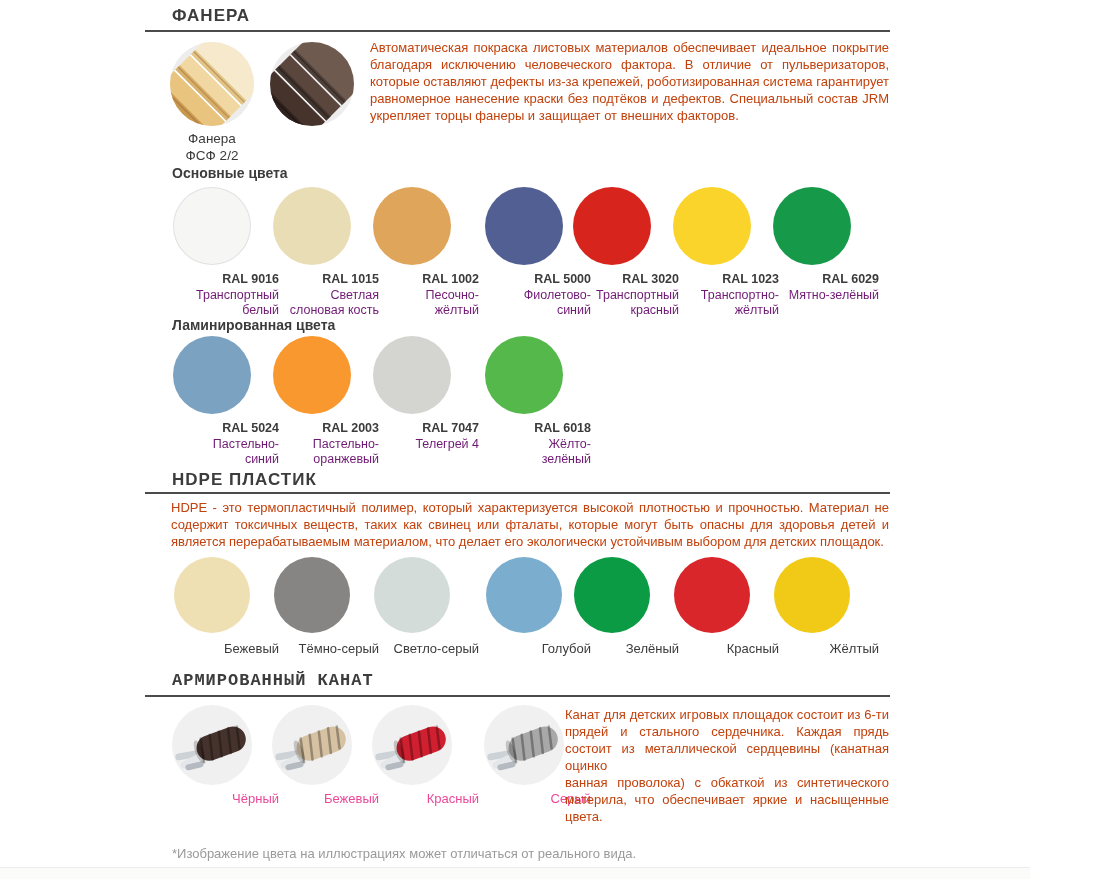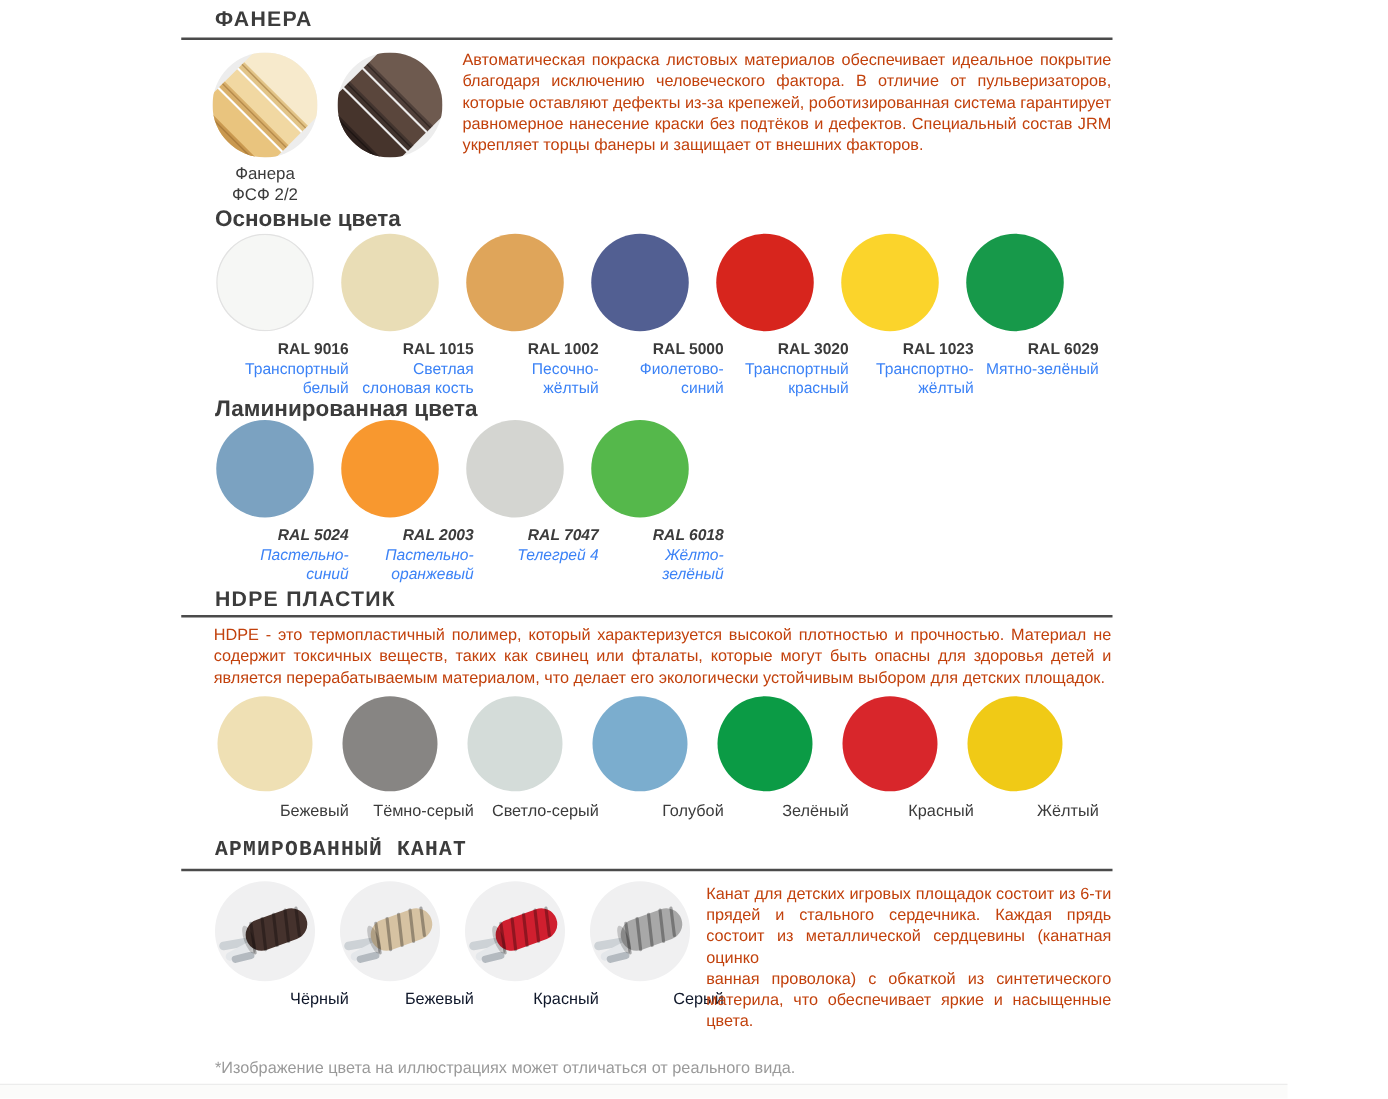--- a/index.html
+++ b/index.html
@@ -9,39 +9,39 @@
   }
   .sec-title {
     position:absolute; left:172px; font-size:17px; font-weight:bold;
     color:#3c3c3c; letter-spacing:1px; white-space:nowrap;
   }
   .rule { position:absolute; left:145px; width:745px; height:2px; background:#4b4b4b; }
   .para {
     position:absolute; font-size:13px; line-height:17px; color:#c2410c;
     text-align:justify; white-space:pre-line;
   }
-  .row-label { position:absolute; left:172px; font-size:18px; font-weight:600; color:#3c3c3c; }
+  .row-label { position:absolute; left:172px; font-size:14px; font-weight:600; color:#3c3c3c; }
   .color-row { position:absolute; left:145px; width:800px; }
   .sw-item { position:absolute; top:0; width:134px; text-align:right; }
   .sw-item:nth-child(1){left:0px;} .sw-item:nth-child(2){left:100px;}
-  .sw-item:nth-child(3){left:200px;} .sw-item:nth-child(4){left:300px;}
+  .sw-item:nth-child(3){left:200px;} .sw-item:nth-child(4){left:312px;}
   .sw-item:nth-child(5){left:400px;} .sw-item:nth-child(6){left:500px;}
   .sw-item:nth-child(7){left:600px;}
   .dot { border-radius:50%; margin:0 auto; }
   .dot-78 { width:78px; height:78px; }
   .dot-76 { width:76px; height:76px; }
   .ringed { box-shadow: inset 0 0 0 1px #e2e2e2; }
   .ral-code { margin-top:7px; font-size:12.5px; font-weight:bold; color:#3b3b3b; }
-  .ral-name { margin-top:2px; font-size:12.5px; line-height:15px; color:#3b82f6; white-space:pre-line; }
+  .ral-name { margin-top:2px; font-size:12.5px; line-height:15px; color:#701a75; white-space:pre-line; }
   .plain-name { margin-top:8px; font-size:13px; color:#3b3b3b; }
   .ply-wrap { position:absolute; left:142px; top:42px; width:300px; height:120px; }
   .ply-item { position:absolute; top:0; width:140px; text-align:center; }
   .ply-item:nth-child(1){left:0px;} .ply-item:nth-child(2){left:100px;}
   .ply-label { margin-top:4px; font-size:13.5px; line-height:17px; color:#3b3b3b; white-space:pre-line; }
-  .rope-name { margin-top:5px; font-size:13px; color:#0f172a; }
+  .rope-name { margin-top:5px; font-size:13px; color:#ec4899; }
   .note { position:absolute; left:172px; top:846px; font-size:13px; color:#9a9a9a; }
   .bottom-line { position:absolute; left:0; top:867px; width:1110px; height:1px; background:#ececec; }
   .bottom-strip { position:absolute; left:0; top:868px; width:1110px; height:11px; background:#fbfbfa; }
   svg { display:block; margin:0 auto; }
 </style>
 </head>
 <body>
 
 <div class="page">
 
@@ -138,21 +138,21 @@
     </div>
     <div class="sw-item">
       <div class="dot dot-78" style="background: rgb(23, 153, 74);"></div>
       <div class="ral-code">RAL 6029</div>
       <div class="ral-name">Мятно-зелёный</div>
     </div>
   </div>
 
   <div class="row-label" style="top:317px;">Ламинированная цвета</div>
 
-  <div class="color-row" style="top:336px; height:130px;font-style:italic;">
+  <div class="color-row" style="top:336px; height:130px;">
     <div class="sw-item">
       <div class="dot dot-78" style="background: rgb(123, 162, 193);"></div>
       <div class="ral-code">RAL 5024</div>
       <div class="ral-name">Пастельно-
 синий</div>
     </div>
     <div class="sw-item">
       <div class="dot dot-78" style="background: rgb(248, 152, 47);"></div>
       <div class="ral-code">RAL 2003</div>
       <div class="ral-name">Пастельно-

